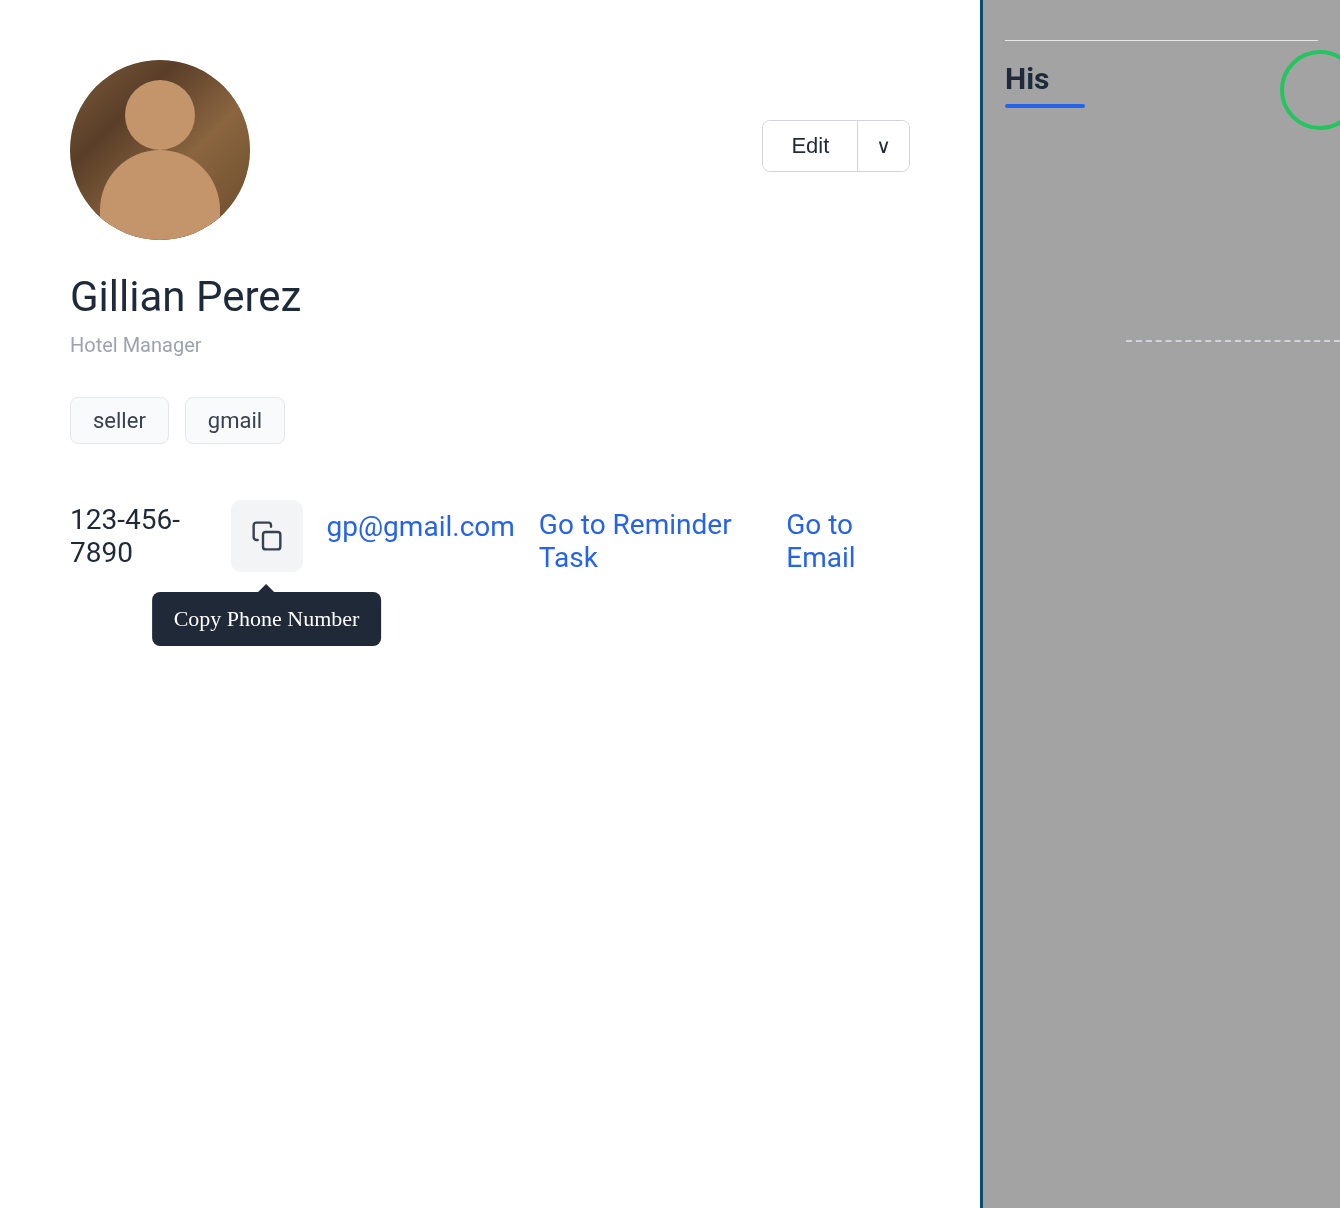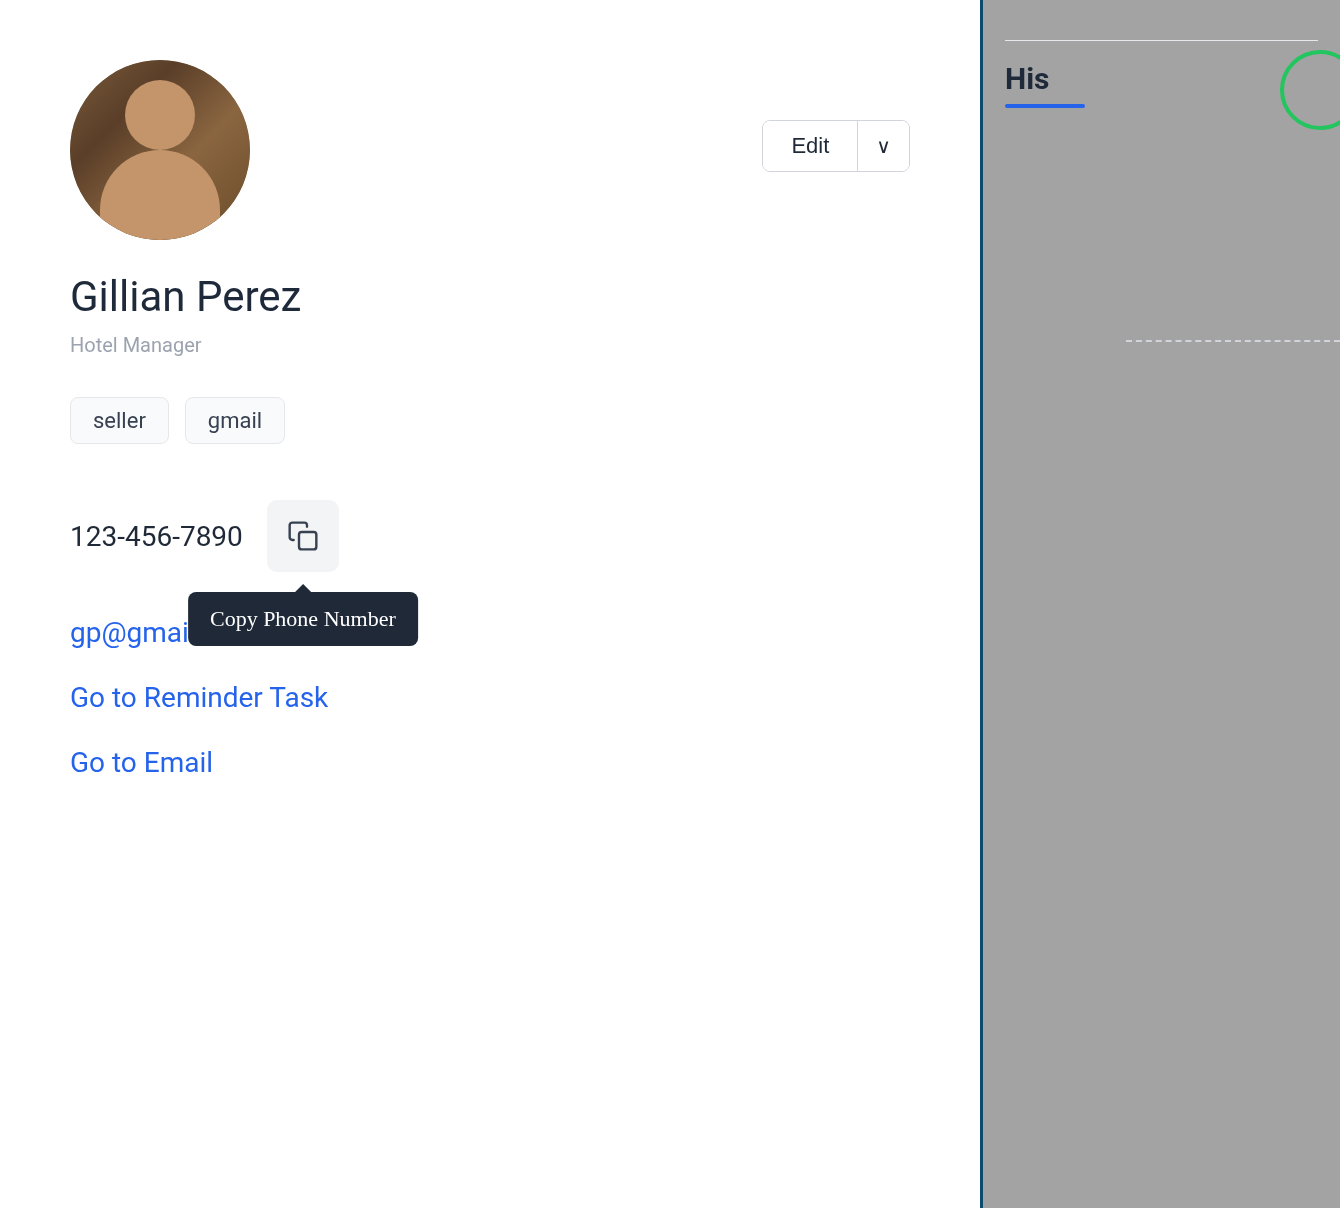--- a/index.html
+++ b/index.html
@@ -158,21 +158,20 @@
       border: 1.5px solid #e5e7eb;
       border-radius: 8px;
       font-size: 22px;
       color: #374151;
       background: #f9fafb;
     }
 
     
     .contact-info {
       display: flex;
-      flex-direction: column;
       gap: 24px;
     }
 
     .phone-row {
       display: flex;
       align-items: center;
       position: relative;
       margin-bottom: 10px;
     }
 

